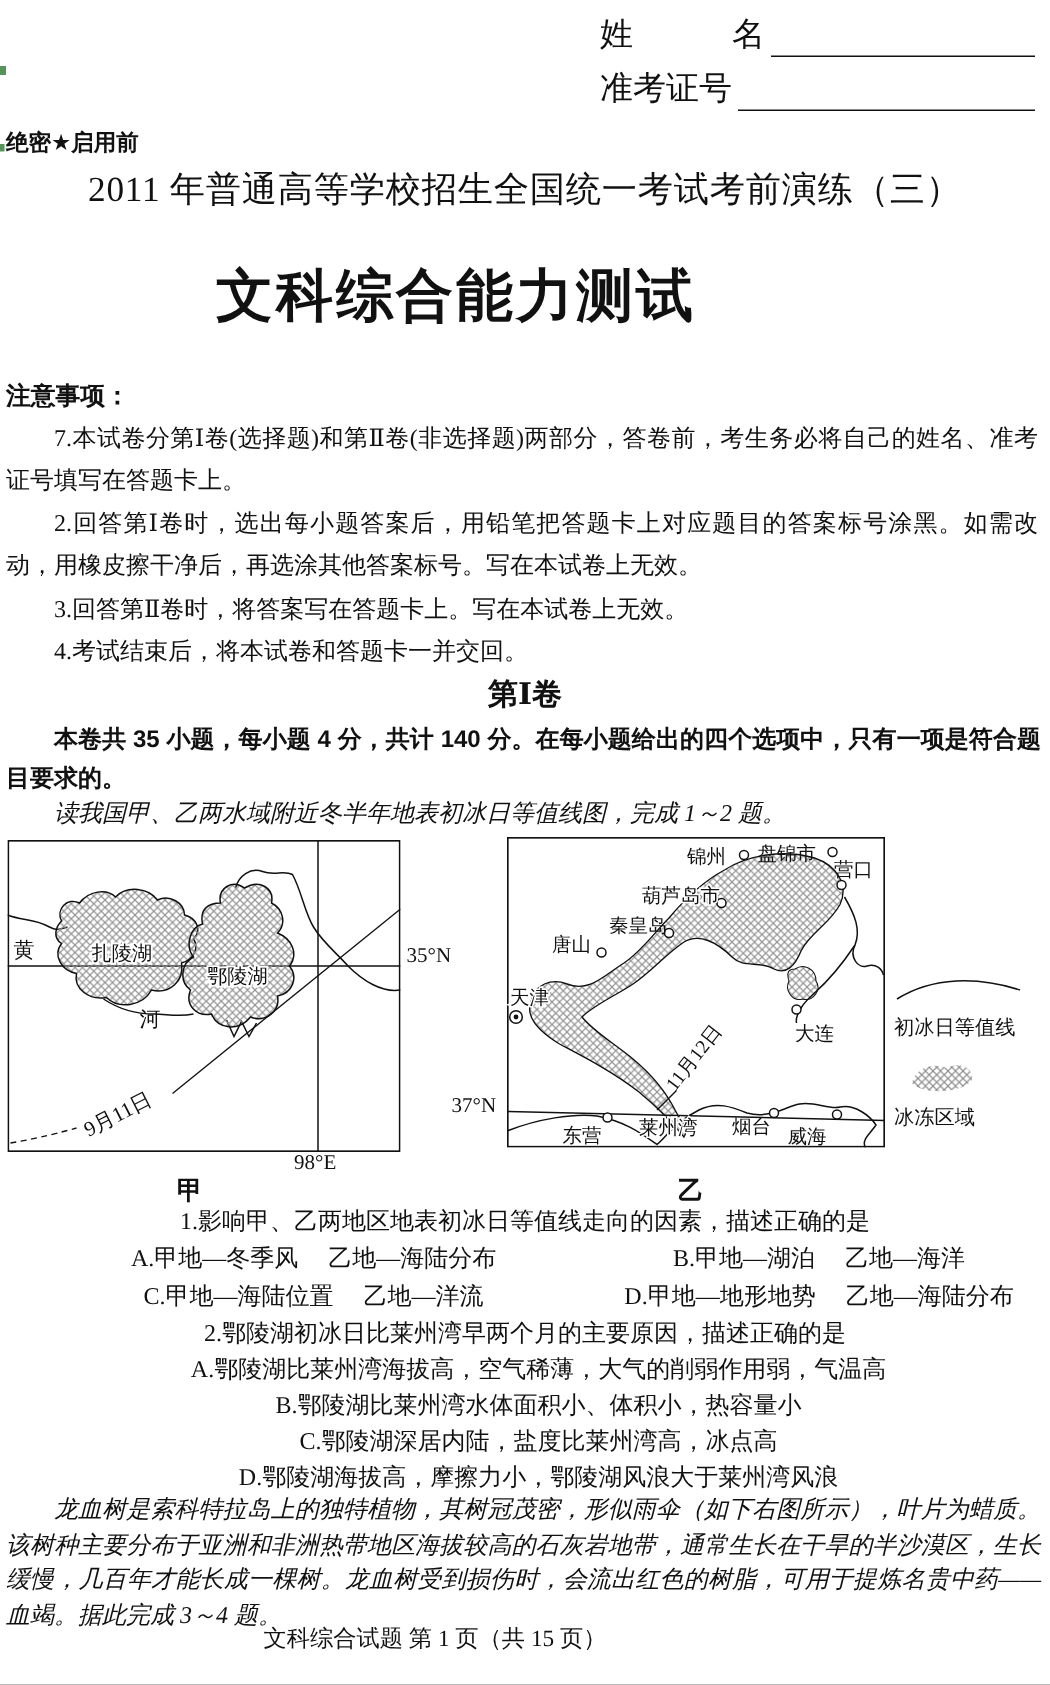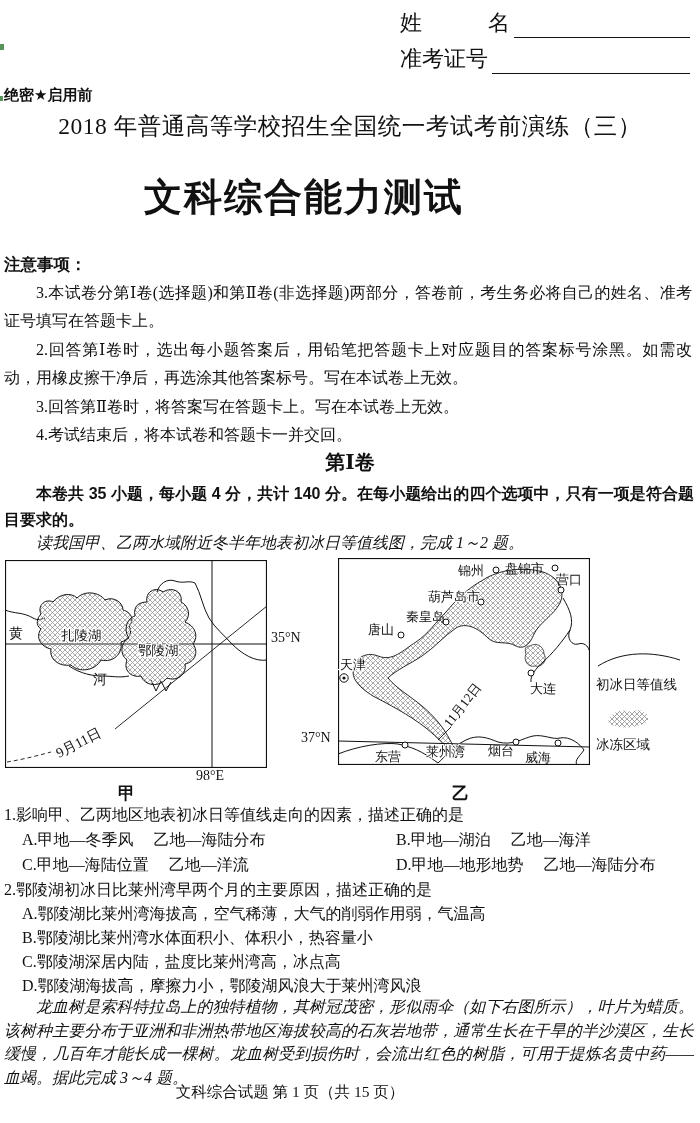--- a/index.html
+++ b/index.html
@@ -27,21 +27,21 @@
                 font-family:"Liberation Sans","DejaVu Sans",sans-serif;text-indent:2em;text-align:justify;}
   .intro{top:532px;left:4px;width:690px;font-size:16px;font-style:italic;line-height:22px;text-indent:2em;}
   
   .figure{top:556px;left:0;width:700px;height:250px;}
   .map-label{position:absolute;font-size:14px;}
   .caption{position:absolute;font-size:17px;font-weight:600;}
   .legend{position:absolute;left:594px;top:90px;width:106px;font-size:13.5px;}
   .legend .lg-txt{margin:2px 0 10px 2px;}
   svg text{font-family:"Liberation Serif","DejaVu Serif",serif;}
   
-  .qblock{left:4px;width:692px;font-size:16px;}
+  .qblock{left:4px;width:692px;font-size:16px;text-align:center;}
   .q1{top:802px;}
   .q2{top:877px;}
   .stem{line-height:25px;}
   .optgrid{display:grid;grid-template-columns:55.5% 44.5%;padding-left:18px;}
   .optgrid .opt{line-height:25px;}
   .optlist .opt{line-height:24px;padding-left:18px;}
   .passage{top:995px;left:4px;width:690px;font-size:16px;font-style:italic;line-height:23.6px;
            text-indent:2em;text-align:justify;}
   .footer{top:1082px;left:0;width:580px;text-align:center;font-size:15.5px;}
   .speck{position:absolute;background:#57945a;}
@@ -62,26 +62,26 @@
       </span>
       <span class="fill-line"></span>
     </div>
     <div class="name-row">
       <span class="lbl">准考证号</span>
       <span class="fill-line"></span>
     </div>
   </div>
 
   <div class="abs secrecy">绝密★启用前</div>
-  <div class="abs exam-line">2018 年普通高等学校招生全国统一考试考前演练（三）</div>
+  <div class="abs exam-line">2011 年普通高等学校招生全国统一考试考前演练（三）</div>
   <div class="abs main-title">文科综合能力测试</div>
 
   <div class="abs notice">
     <h3>注意事项：</h3>
-    <p>3.本试卷分第Ⅰ卷(选择题)和第Ⅱ卷(非选择题)两部分，答卷前，考生务必将自己的姓名、准考证号填写在答题卡上。</p>
+    <p>7.本试卷分第Ⅰ卷(选择题)和第Ⅱ卷(非选择题)两部分，答卷前，考生务必将自己的姓名、准考证号填写在答题卡上。</p>
     <p>2.回答第Ⅰ卷时，选出每小题答案后，用铅笔把答题卡上对应题目的答案标号涂黑。如需改动，用橡皮擦干净后，再选涂其他答案标号。写在本试卷上无效。</p>
     <p>3.回答第Ⅱ卷时，将答案写在答题卡上。写在本试卷上无效。</p>
     <p>4.考试结束后，将本试卷和答题卡一并交回。</p>
   </div>
 
   <div class="abs part1-head">第Ⅰ卷</div>
   <div class="abs instructions">本卷共 35 小题，每小题 4 分，共计 140 分。在每小题给出的四个选项中，只有一项是符合题目要求的。</div>
   <div class="abs intro">读我国甲、乙两水域附近冬半年地表初冰日等值线图，完成 1～2 题。</div>
 
   <div class="abs figure">

